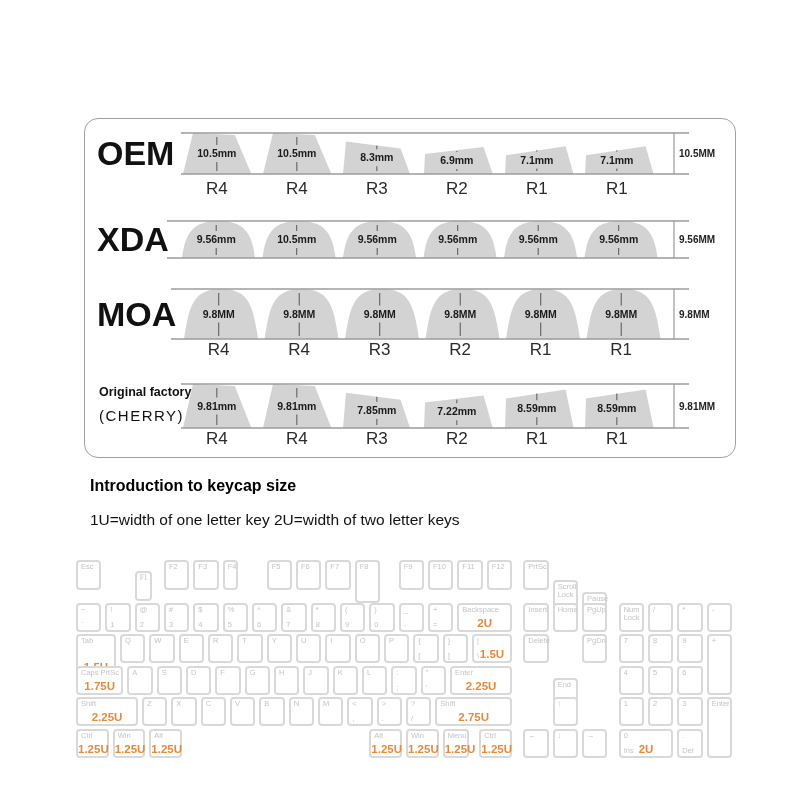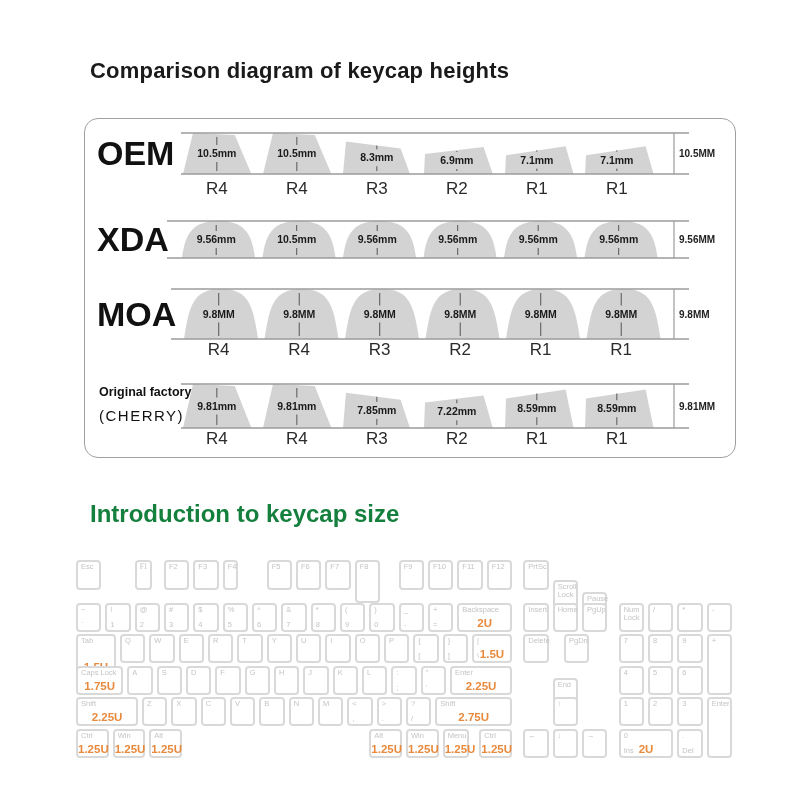--- a/index.html
+++ b/index.html
@@ -1,33 +1,32 @@
 <!DOCTYPE html>
 <html><head>
 <meta charset="utf-8">
 <style>
   *{margin:0;padding:0;box-sizing:border-box}
   html,body{width:800px;height:800px;background:#fff;font-family:"Liberation Sans",sans-serif}
   .page{position:relative;width:800px;height:800px;background:#fff;overflow:hidden}
   .h1{position:absolute;left:90px;top:58px;font-size:22px;font-weight:700;color:#1a1a1a;letter-spacing:.2px}
   .panel{position:absolute;left:84px;top:118px;width:652px;height:340px;border:1.4px solid #a0a0a0;border-radius:14px;background:#fff}
   .panel svg{display:block}
-  .h2{position:absolute;left:90px;top:500px;font-size:24px;font-weight:700;color:#15803d}
+  .h2{position:absolute;left:90px;top:477px;font-size:16px;font-weight:700;color:#000000}
   .sub{position:absolute;left:90px;top:511px;font-size:15.5px;color:#111}
   #keyboard{position:absolute;left:76px;top:560px;width:662px;height:200px}
   .key{position:absolute;background:#fff;border:2px solid #d9d9d9;border-radius:4px;color:#c4c4c4}
   .key .legend{position:absolute;left:3px;top:1px;font-size:7.5px;line-height:8px;white-space:pre-line;color:#c4c4c4}
   .key .subleg{position:absolute;left:3px;bottom:1px;font-size:7.5px;line-height:8px;color:#c4c4c4}
   .key .size{position:absolute;left:0;right:0;bottom:1px;text-align:center;font-size:11.5px;font-weight:700;color:#e88a3d}
 </style>
 </head>
 <body>
 
 <div class="page">
-  <div class="h1">Comparison diagram of keycap heights</div>
 
   <div class="panel">
     <svg id="profiles-svg" width="652" height="340" viewBox="0 0 652 340">
         <g>
           <path d="M 108.0 14.0 L 149.8 16.0 L 166.4 55.0 L 98.0 55.0 Z" fill="#d3d3d3"></path>
           <line x1="131.84" y1="18" x2="131.84" y2="26" stroke="#555" stroke-width="1"></line>
           <line x1="131.84" y1="43" x2="131.84" y2="52" stroke="#555" stroke-width="1"></line>
           <text x="131.84" y="38" text-anchor="middle" font-size="10.5" font-weight="bold" fill="#1a1a1a">10.5mm</text>
           <text x="131.84" y="75" text-anchor="middle" font-size="17" fill="#2b2b2b">R4</text>
           <path d="M 188.0 14.0 L 229.8 16.0 L 246.4 55.0 L 178.0 55.0 Z" fill="#d3d3d3"></path>
@@ -164,26 +163,27 @@
           <line x1="96" y1="309" x2="604" y2="309" stroke="#9b9b9b" stroke-width="1.3"></line>
           <line x1="589" y1="265" x2="589" y2="309" stroke="#9b9b9b" stroke-width="1.2"></line>
           <text x="594" y="290.5" font-size="10" font-weight="bold" fill="#222">9.81MM</text>
           <text x="14" y="277" font-size="12.5" font-weight="bold" fill="#111">Original factory</text>
           <text x="14" y="302" font-size="15" fill="#111" letter-spacing="1.5">(CHERRY)</text>
         </g>
       </svg>
   </div>
 
   <div class="h2">Introduction to keycap size</div>
+  <div class="sub">1U=width of one letter key 2U=width of two letter keys</div>
 
   <div id="keyboard">
       <div class="key" style="left: 0px; top: 0px; width: 25.3px; height: 30px;">
         <div class="legend">Esc</div>
       </div>
-      <div class="key" style="left: 58.7px; top: 0px; width: 17px; height: 30px; font-family: Liberation Serif, serif;">
+      <div class="key" style="left: 58.7px; top: 11px; width: 17px; height: 30px; font-family: Liberation Serif, serif;">
         <div class="legend">F1</div>
       </div>
       <div class="key" style="left: 88px; top: 0px; width: 25.3px; height: 30px;">
         <div class="legend">F2</div>
       </div>
       <div class="key" style="left: 117.3px; top: 0px; width: 25.3px; height: 30px;">
         <div class="legend">F3</div>
       </div>
       <div class="key" style="left: 146.7px; top: 0px; width: 15px; height: 30px;">
         <div class="legend">F4</div>
@@ -347,37 +347,37 @@
         <div class="legend">|</div>
         <div class="subleg">\</div>
         <div class="size">1.5U</div>
       </div>
       <div class="key" style="left: 447.3px; top: 74.4px; width: 25.3px; height: 29px;">
         <div class="legend">Delete</div>
       </div>
       <div class="key" style="left: 476.7px; top: 74.4px; width: 25.3px; height: 29px; margin-top: 44px;">
         <div class="legend">End</div>
       </div>
-      <div class="key" style="left: 488px; top: 74.4px; width: 25.3px; height: 29px;">
+      <div class="key" style="left: 506px; top: 74.4px; width: 25.3px; height: 29px;">
         <div class="legend">PgDn</div>
       </div>
       <div class="key" style="left: 542.7px; top: 74.4px; width: 25.3px; height: 29px;">
         <div class="legend">7</div>
       </div>
       <div class="key" style="left: 572px; top: 74.4px; width: 25.3px; height: 29px;">
         <div class="legend">8</div>
       </div>
       <div class="key" style="left: 601.3px; top: 74.4px; width: 25.3px; height: 29px;">
         <div class="legend">9</div>
       </div>
       <div class="key" style="left: 630.7px; top: 74.4px; width: 25.3px; height: 60.4px;">
         <div class="legend">+</div>
       </div>
       <div class="key" style="left: 0px; top: 105.8px; width: 47.3px; height: 29px;">
-        <div class="legend">Caps Lock</div>
+        <div class="legend">Caps PrtSc</div>
         <div class="size">1.75U</div>
       </div>
       <div class="key" style="left: 51.3px; top: 105.8px; width: 25.3px; height: 29px;">
         <div class="legend">A</div>
       </div>
       <div class="key" style="left: 80.7px; top: 105.8px; width: 25.3px; height: 29px;">
         <div class="legend">S</div>
       </div>
       <div class="key" style="left: 110px; top: 105.8px; width: 25.3px; height: 29px;">
         <div class="legend">D</div>

